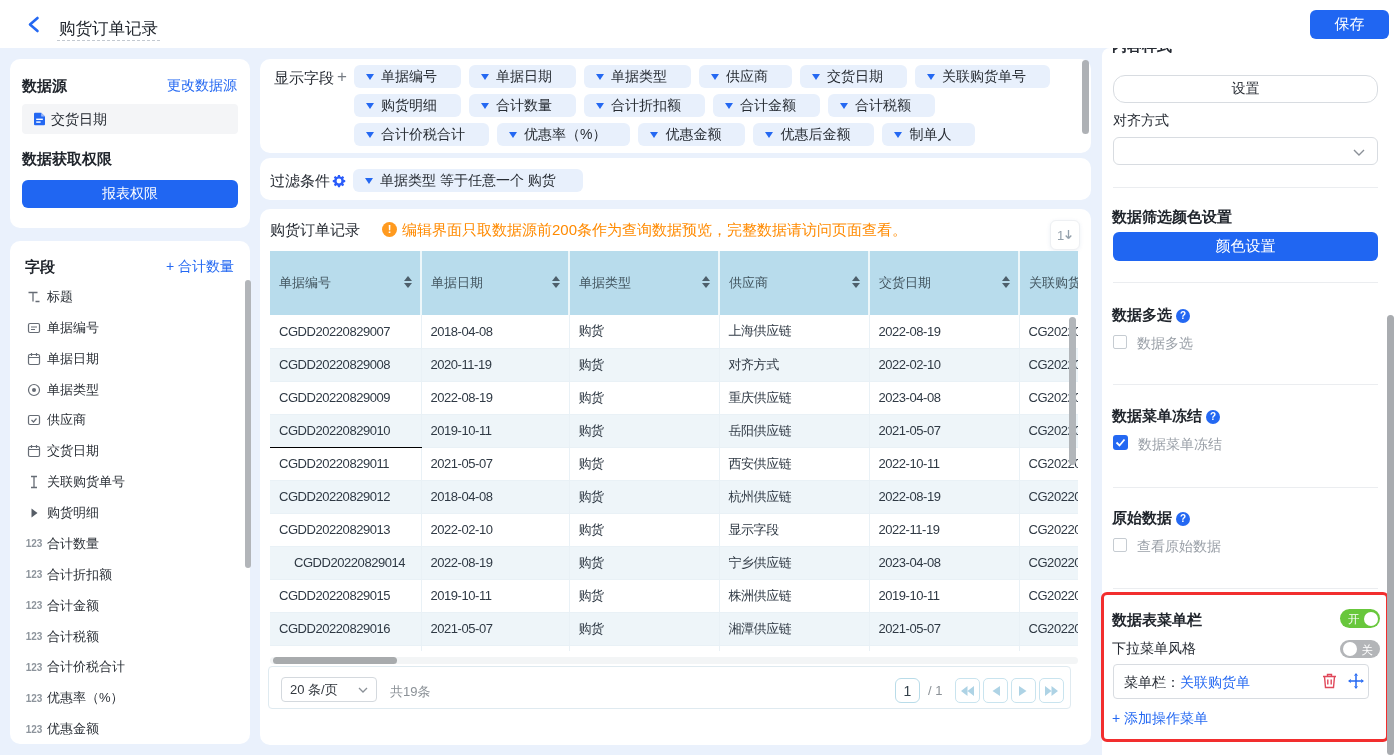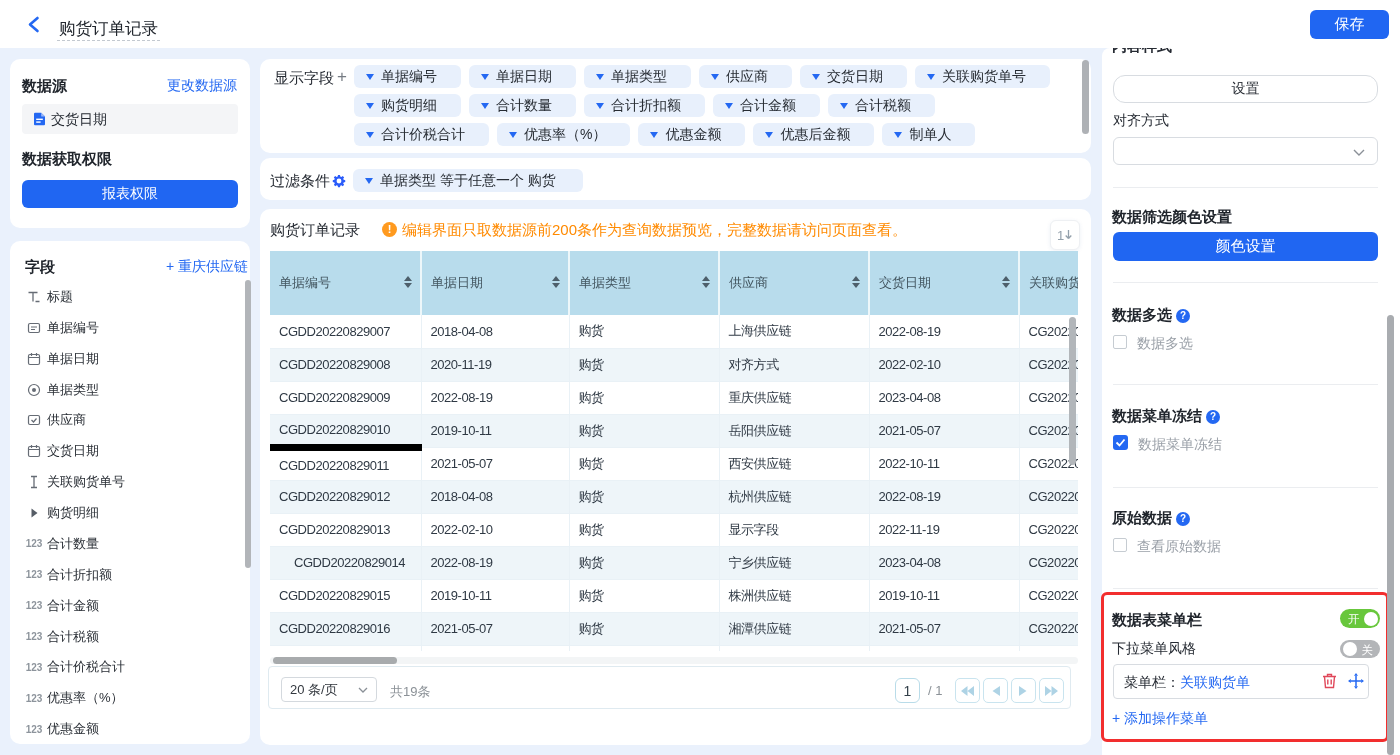--- a/index.html
+++ b/index.html
@@ -47,21 +47,21 @@
     <path d="M8.2.8L12 4.6 8.2 4.6Z" fill="#9db9f8"></path>
     <rect x="3.2" y="6.6" width="6.6" height="1.4" fill="#fff"></rect>
     <rect x="3.2" y="9.4" width="4.4" height="1.4" fill="#fff"></rect>
   </svg>
 <div class="abs" style="left:51px;top:111px;font-size:14px;color:#262b33;">交货日期</div>
 <div class="abs bold15" style="left:22px;top:150px;">数据获取权限</div>
 <div class="btn-blue" style="left:22px;top:180px;width:216px;height:28px;font-size:14px;">报表权限</div>
 
 <div class="card" style="left:10px;top:241px;width:240px;height:503px;"></div>
 <div class="abs bold15" style="left:25px;top:258px;">字段</div>
-<div class="abs" style="left:166px;top:258px;font-size:14px;color:#2468f2;">+ 重庆供应链</div>
+<div class="abs" style="left:166px;top:258px;font-size:14px;color:#2468f2;">+ 合计数量</div>
 <div id="fieldlist">
     <div class="frow" style="top:287.0px;"><span class="fic">
         <svg width="14" height="14" viewBox="0 0 14 14">
           <g stroke="#666c75" stroke-width="1.3" fill="none">
             <path d="M1.5 2.5h9M6 2.5v9M8.5 11.5h4"></path>
           </g>
         </svg>
       </span>标题</div>
     <div class="frow" style="top:317.9px;"><span class="fic">
         <svg width="14" height="14" viewBox="0 0 14 14">
@@ -235,21 +235,21 @@
         </tr>
         <tr style="height:33px;background:#fff;">
           <td style="padding-left:9px;font-size:13px;letter-spacing:-0.45px;color:#2f3944;border-bottom:1px solid #e9f1f6;">CGDD20220829009</td>
           <td style="padding-left:9px;font-size:13px;letter-spacing:-0.45px;color:#2f3944;border-bottom:1px solid #e9f1f6;border-left:1px solid #e9f1f6;">2022-08-19</td>
           <td style="padding-left:9px;font-size:13px;letter-spacing:-0.45px;color:#2f3944;border-bottom:1px solid #e9f1f6;border-left:1px solid #e9f1f6;">购货</td>
           <td style="padding-left:9px;font-size:13px;letter-spacing:-0.45px;color:#2f3944;border-bottom:1px solid #e9f1f6;border-left:1px solid #e9f1f6;">重庆供应链</td>
           <td style="padding-left:9px;font-size:13px;letter-spacing:-0.45px;color:#2f3944;border-bottom:1px solid #e9f1f6;border-left:1px solid #e9f1f6;">2023-04-08</td>
           <td style="padding-left:9px;font-size:13px;letter-spacing:-0.45px;color:#2f3944;border-bottom:1px solid #e9f1f6;border-left:1px solid #e9f1f6;">CG20220</td>
         </tr>
         <tr style="height:33px;background:#eef5f9;">
-          <td style="padding-left:9px;font-size:13px;letter-spacing:-0.45px;color:#2f3944;border-bottom:7px solid #000000;">CGDD20220829010</td>
+          <td style="padding-left:9px;font-size:13px;letter-spacing:-0.45px;color:#2f3944;border-bottom:1px solid #000000;">CGDD20220829010</td>
           <td style="padding-left:9px;font-size:13px;letter-spacing:-0.45px;color:#2f3944;border-bottom:1px solid #e9f1f6;border-left:1px solid #e9f1f6;">2019-10-11</td>
           <td style="padding-left:9px;font-size:13px;letter-spacing:-0.45px;color:#2f3944;border-bottom:1px solid #e9f1f6;border-left:1px solid #e9f1f6;">购货</td>
           <td style="padding-left:9px;font-size:13px;letter-spacing:-0.45px;color:#2f3944;border-bottom:1px solid #e9f1f6;border-left:1px solid #e9f1f6;">岳阳供应链</td>
           <td style="padding-left:9px;font-size:13px;letter-spacing:-0.45px;color:#2f3944;border-bottom:1px solid #e9f1f6;border-left:1px solid #e9f1f6;">2021-05-07</td>
           <td style="padding-left:9px;font-size:13px;letter-spacing:-0.45px;color:#2f3944;border-bottom:1px solid #e9f1f6;border-left:1px solid #e9f1f6;">CG20220</td>
         </tr>
         <tr style="height:33px;background:#fff;">
           <td style="padding-left:9px;font-size:13px;letter-spacing:-0.45px;color:#2f3944;border-bottom:1px solid #e9f1f6;">CGDD20220829011</td>
           <td style="padding-left:9px;font-size:13px;letter-spacing:-0.45px;color:#2f3944;border-bottom:1px solid #e9f1f6;border-left:1px solid #e9f1f6;">2021-05-07</td>
           <td style="padding-left:9px;font-size:13px;letter-spacing:-0.45px;color:#2f3944;border-bottom:1px solid #e9f1f6;border-left:1px solid #e9f1f6;">购货</td>

